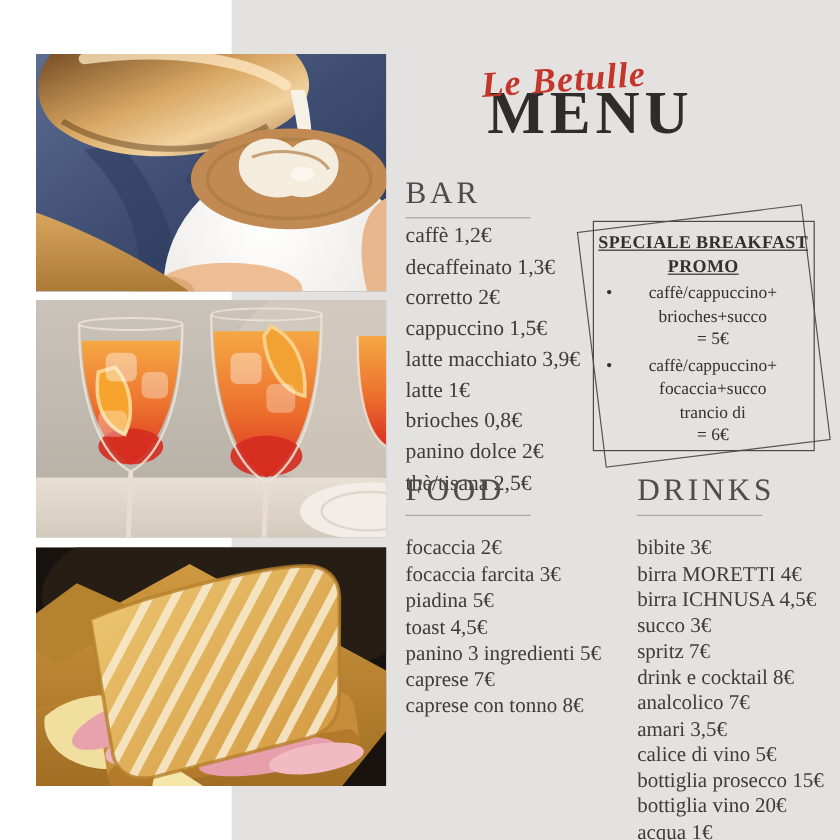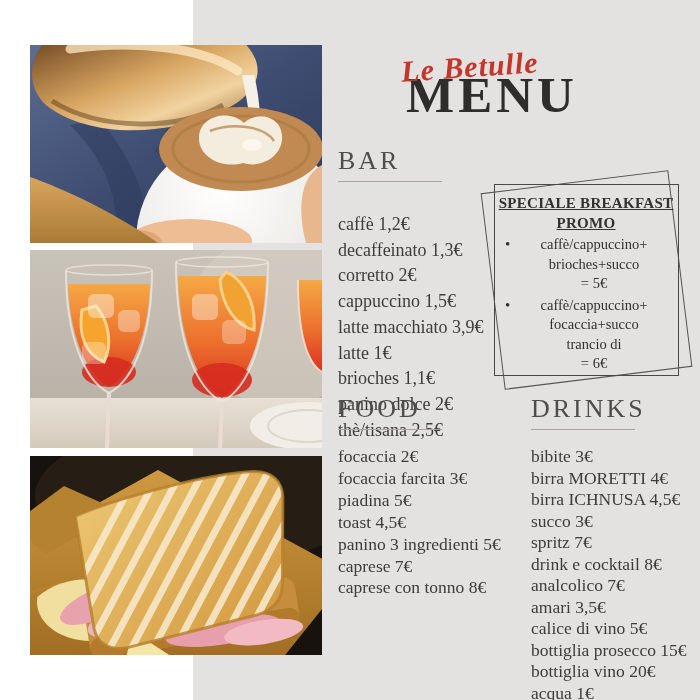--- a/index.html
+++ b/index.html
@@ -16,21 +16,21 @@
   .brand-script{position:absolute;left:401px;top:50px;font-size:30px;font-style:italic;font-weight:bold;
         color:#c5352a;transform:rotate(-4deg);letter-spacing:1px;z-index:3;}
   .brand-title{position:absolute;left:406px;top:70px;font-size:51px;font-weight:bold;color:#2e2d2b;
         letter-spacing:4px;line-height:1;z-index:2;}
 
   .menu-col{position:absolute;}
   .sec-head{font-size:26px;letter-spacing:3px;color:#4f4d49;font-weight:400;line-height:1;}
   .sec-rule{width:104px;height:1px;background:#a8a5a1;margin-top:7px;}
   .menu-col ul{list-style:none;margin:0;padding:0;white-space:nowrap;}
   #sec-bar{left:338px;top:148px;}
-  #sec-bar ul{margin-top:30px;}
+  #sec-bar ul{margin-top:2px;}
   #sec-bar li{font-size:18px;line-height:25.7px;}
   #sec-food{left:338px;top:396px;}
   #sec-food ul{margin-top:16px;font-family:Liberation Serif, serif;}
   #sec-food li{font-size:17.5px;line-height:21.9px;}
   #sec-drinks{left:531px;top:396px;}
   #sec-drinks ul{margin-top:16px;}
   #sec-drinks li{font-size:17.5px;line-height:21.5px;}
 
   .promo-frame{position:absolute;left:494px;top:184px;width:183px;height:190px;border:1px solid #4c4a46;}
   .promo-frame-rot{position:absolute;left:492px;top:181px;width:187px;height:196px;border:1px solid #55534e;
@@ -190,21 +190,21 @@
   <div class="menu-col" id="sec-bar">
     <div class="sec-head">BAR</div>
     <div class="sec-rule"></div>
     <ul>
         <li>caffè 1,2€</li>
         <li>decaffeinato 1,3€</li>
         <li>corretto 2€</li>
         <li>cappuccino 1,5€</li>
         <li>latte macchiato 3,9€</li>
         <li>latte 1€</li>
-        <li>brioches 1,1€</li>
+        <li>brioches 0,8€</li>
         <li>panino dolce 2€</li>
         <li>thè/tisana 2,5€</li>
       </ul>
   </div>
 
   <div class="promo-frame-rot"></div>
   <div class="promo-frame"></div>
   <div class="promo-content">
     <div class="promo-title">
         <div>SPECIALE BREAKFAST</div>

